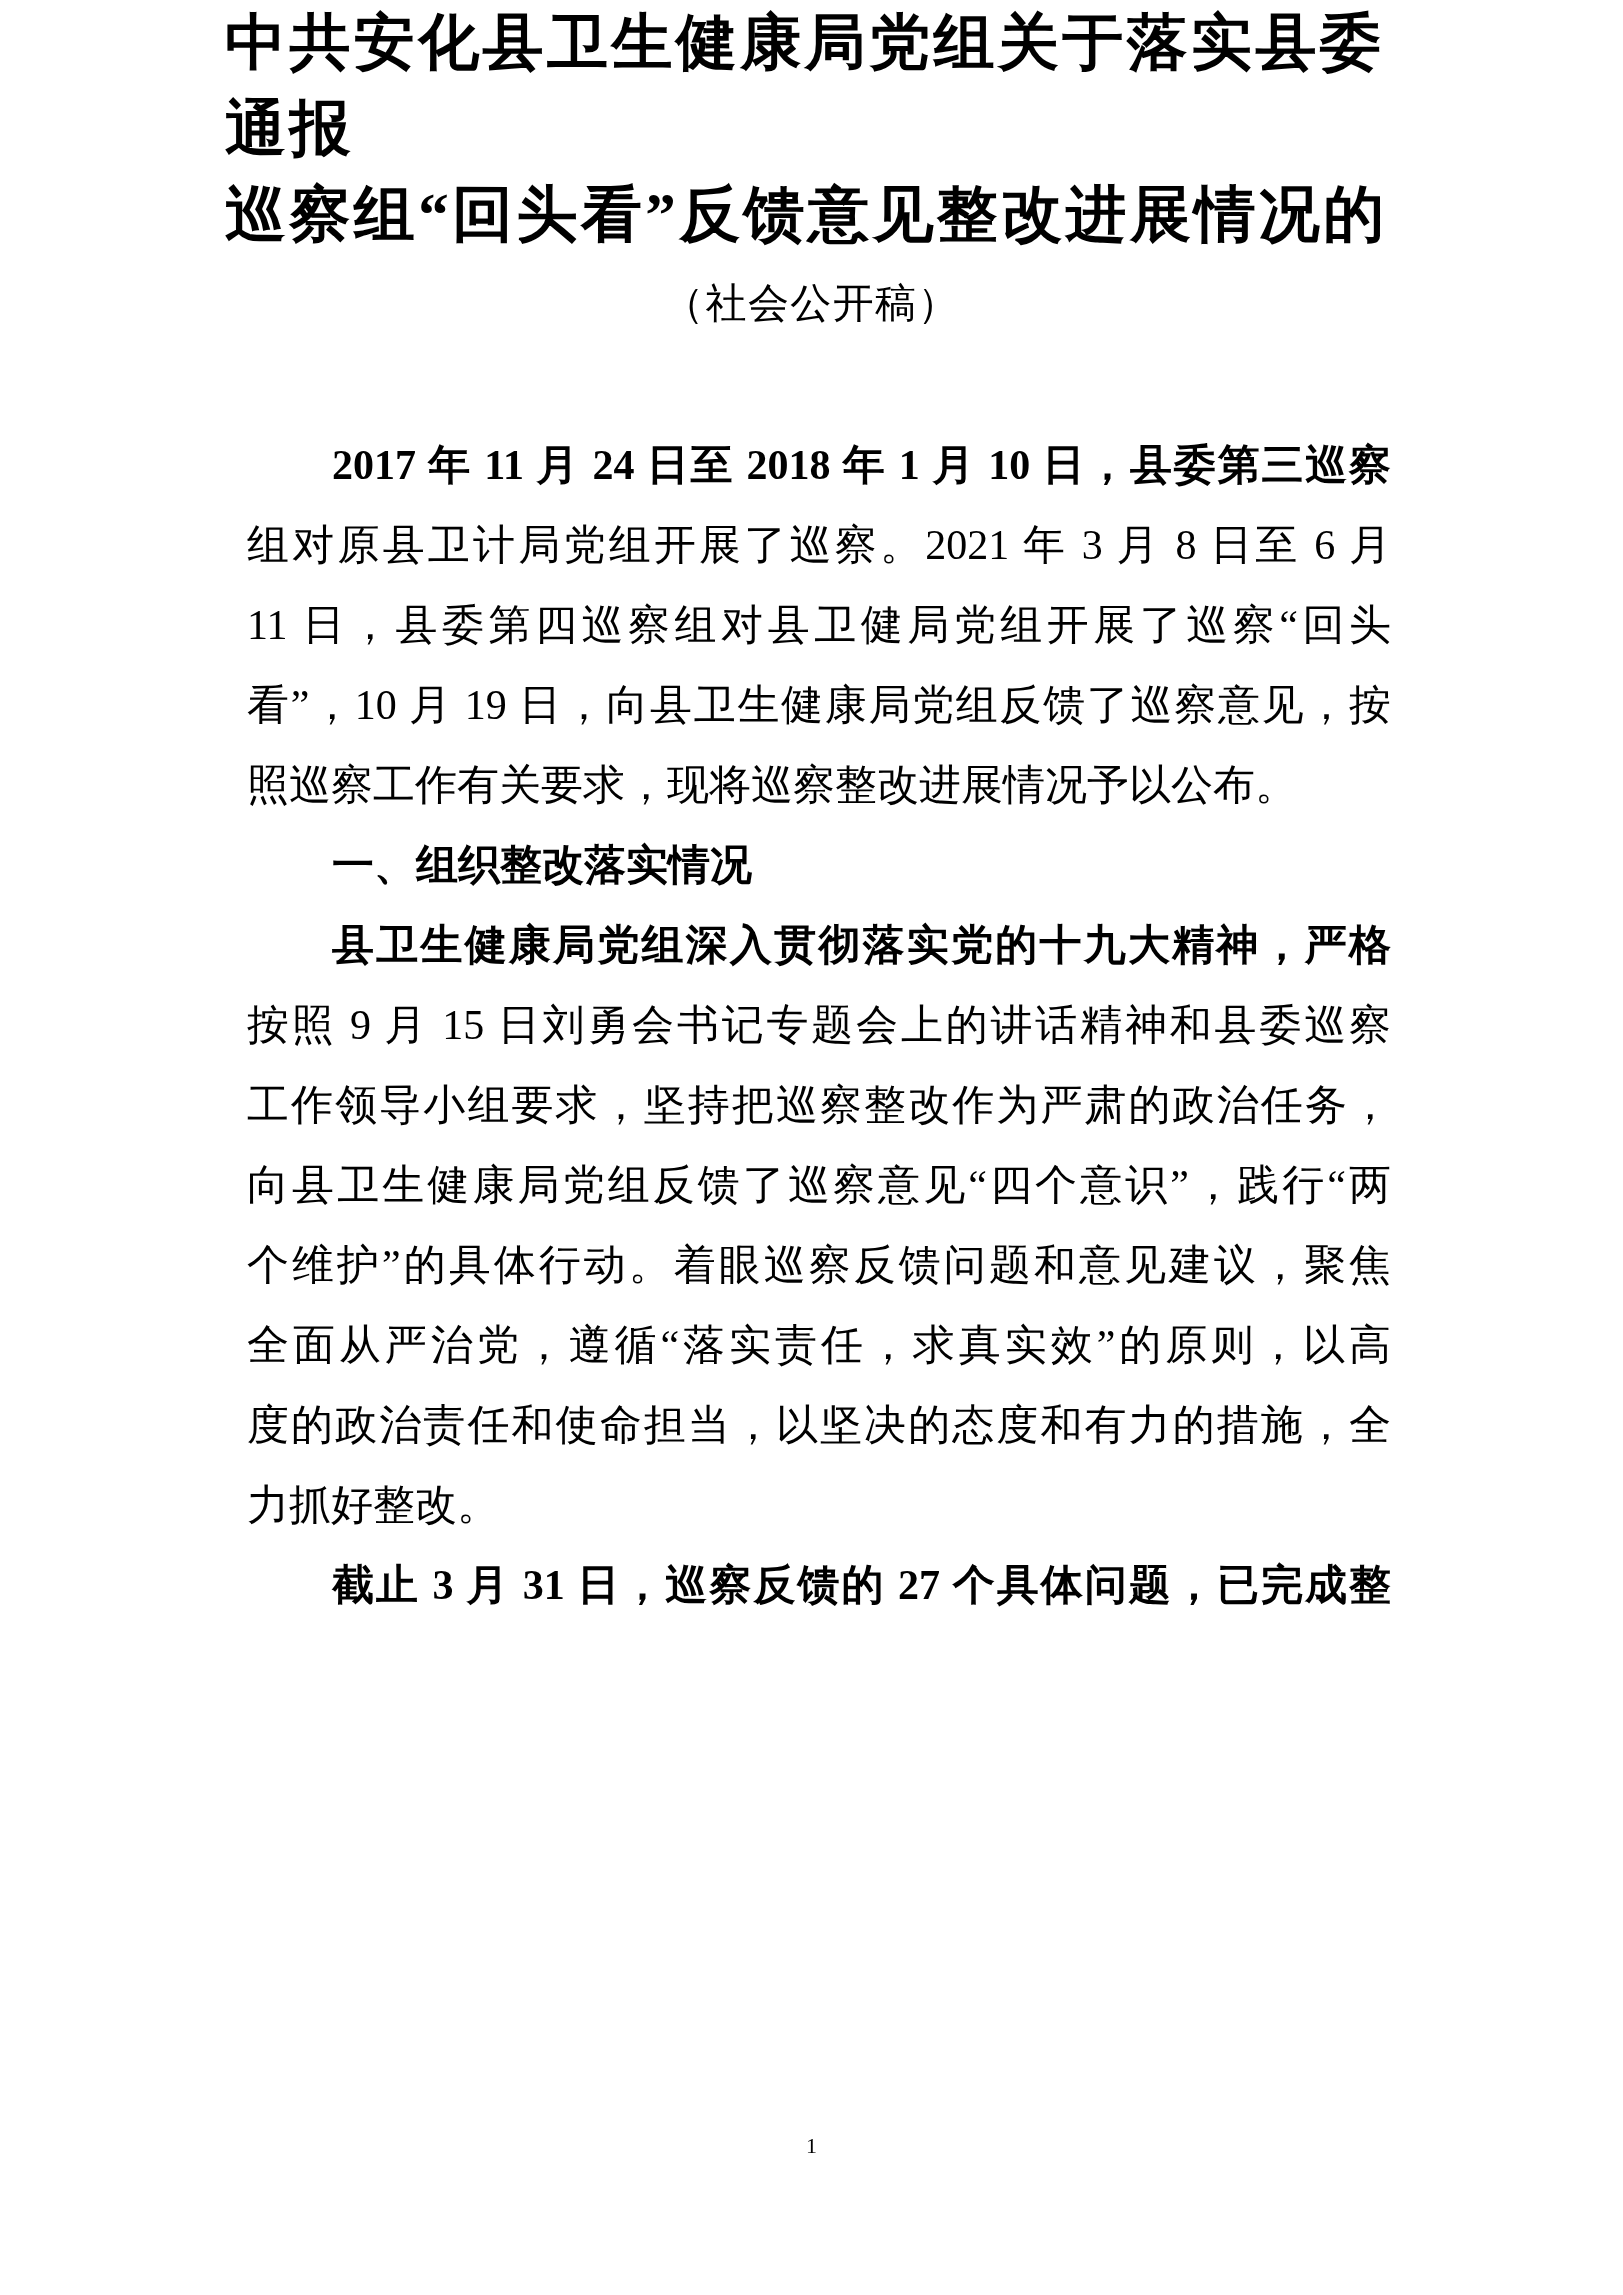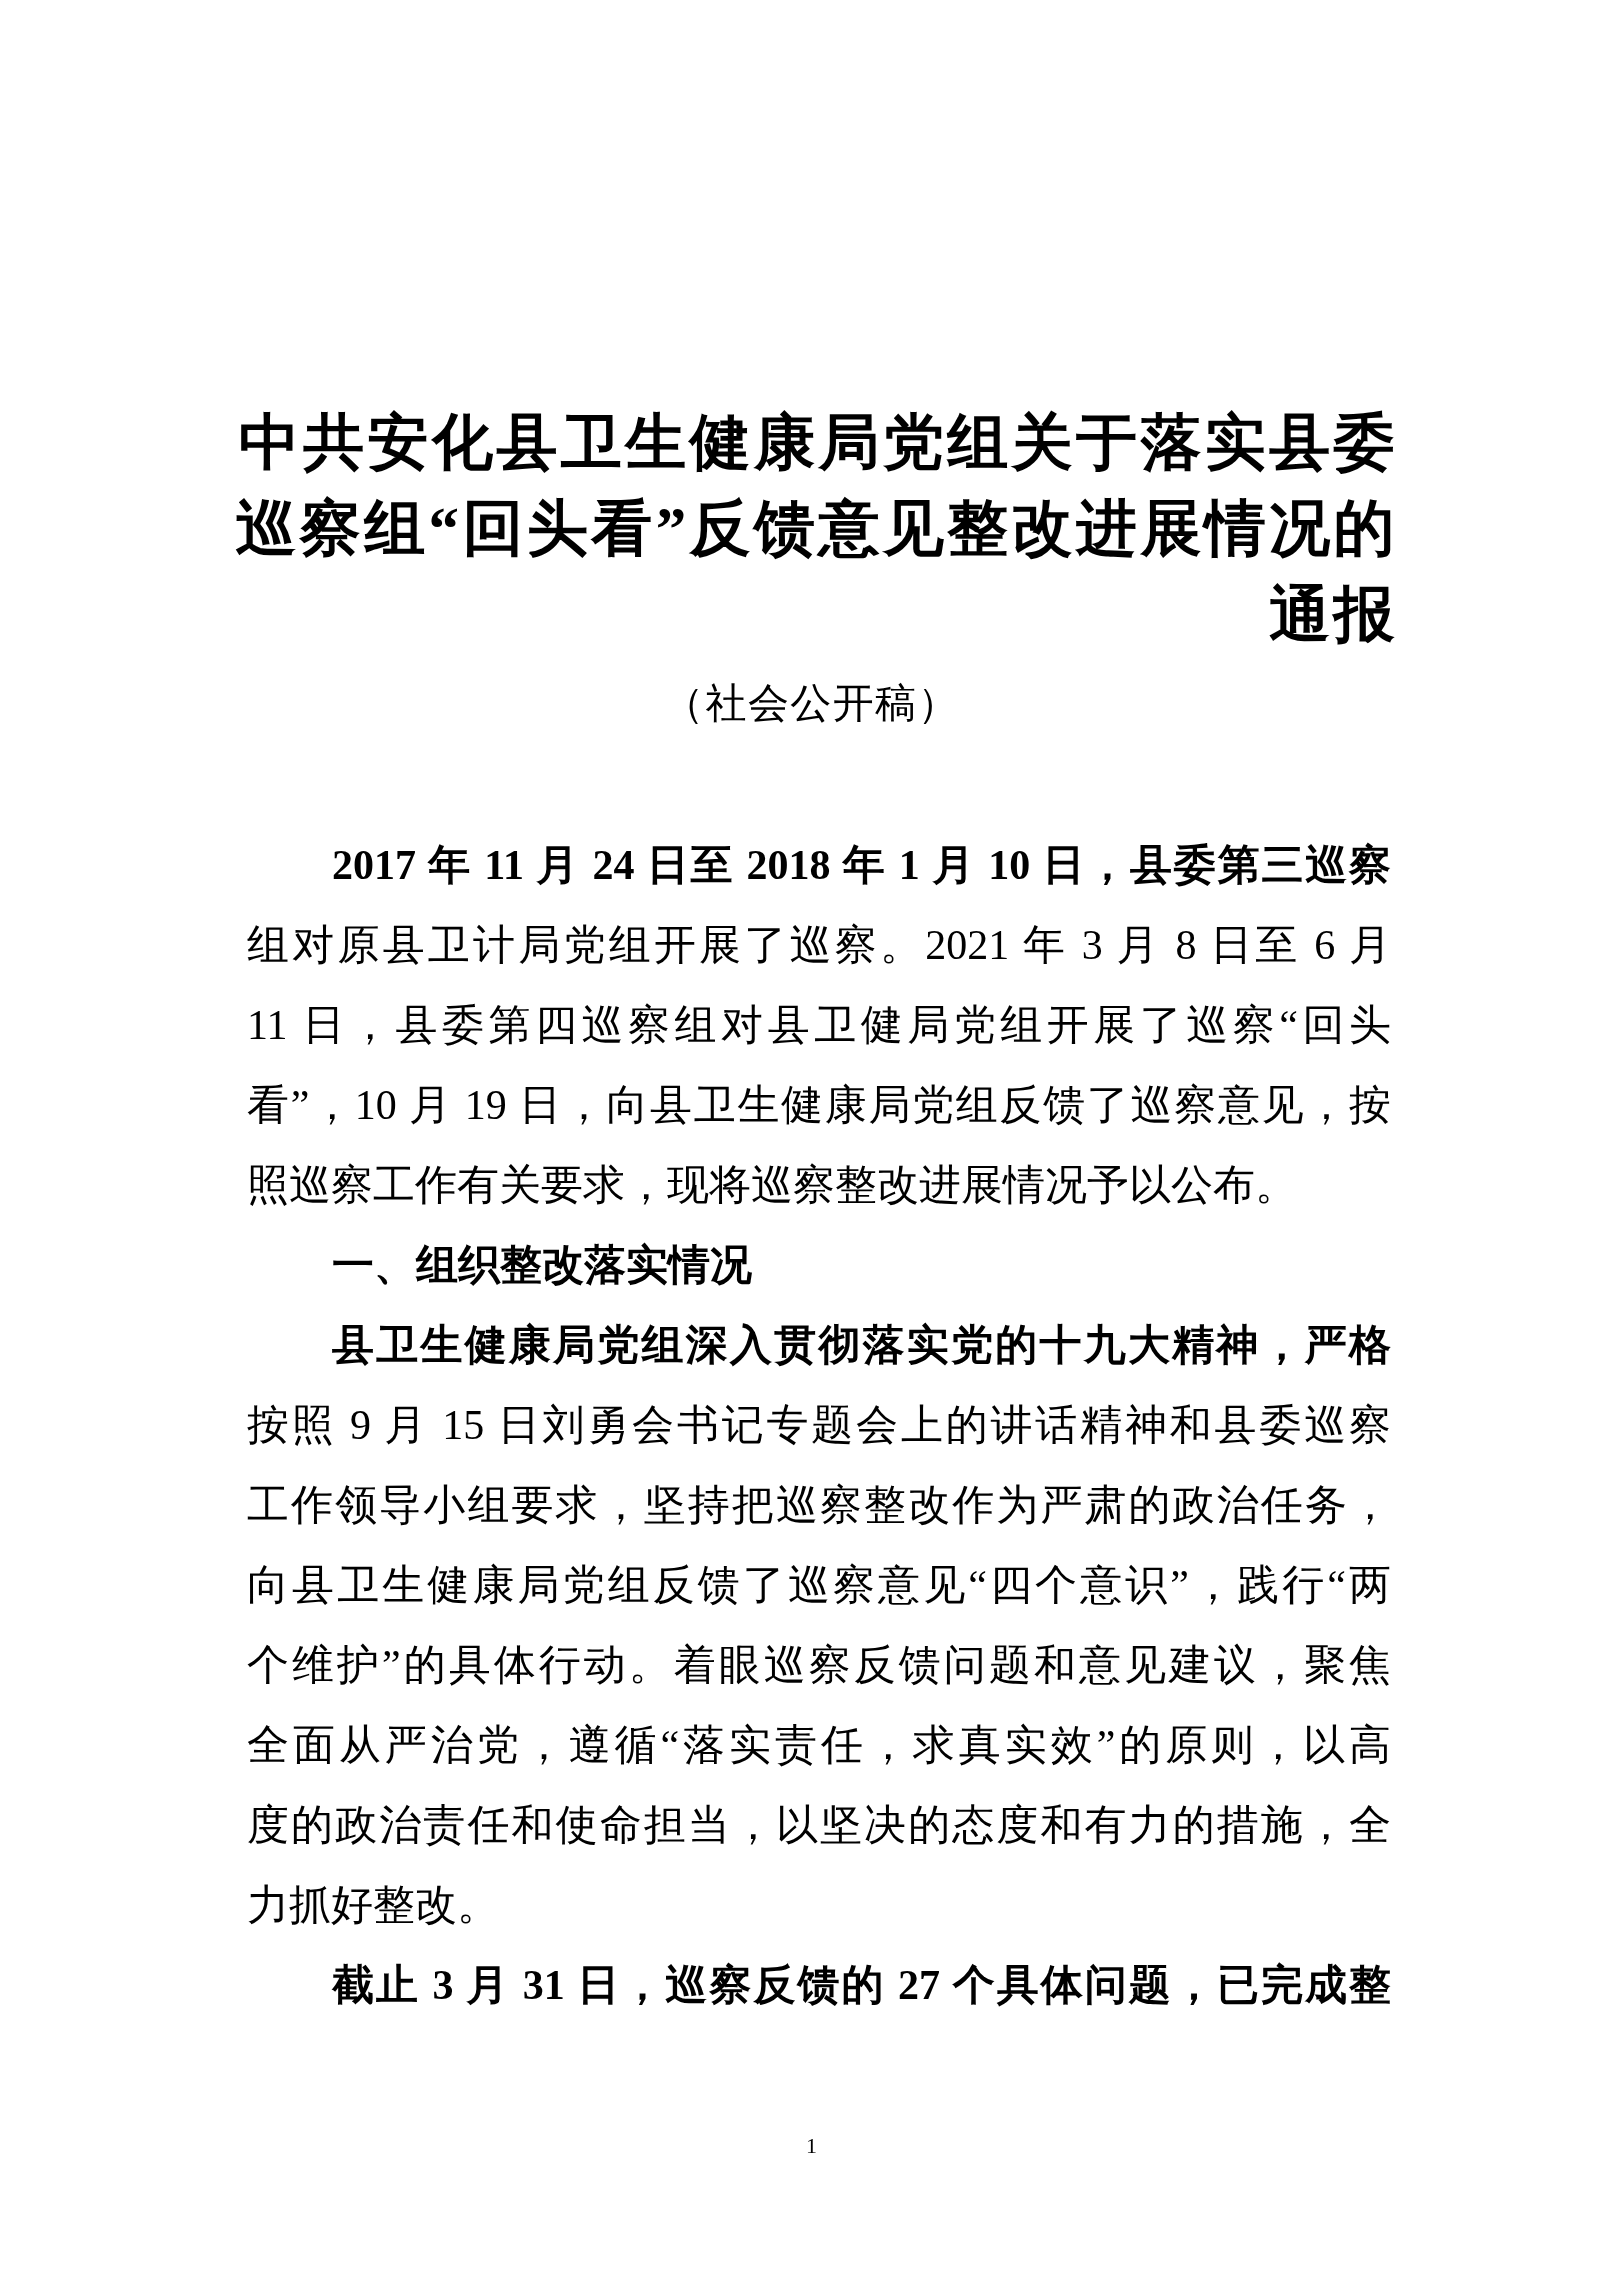--- a/index.html
+++ b/index.html
@@ -12,22 +12,21 @@
     width: 1623px;
     height: 2295px;
     background: #ffffff;
     color: #000000;
     overflow: hidden;
     font-family: "Liberation Serif", "DejaVu Serif", serif;
   }
   .doc-title {
     width: 1173px;
     margin: 0 auto;
-    padding-top: 400px;
-    text-align: right;
+    text-align: left;
     font-family: "Liberation Serif", "DejaVu Serif", serif;
     font-weight: bold;
     font-size: 61px;
     line-height: 86px;
     letter-spacing: 3.4px;
   }
   .doc-subtitle {
     margin-top: 17.7px;
     text-align: center;
     font-size: 41px;
@@ -70,22 +69,22 @@
     line-height: 22px;
   }
 </style>
 </head>
 <body>
 
 <div class="page">
 
   <div class="doc-title">
     <div>中共安化县卫生健康局党组关于落实县委</div>
+    <div>通报</div>
     <div>巡察组“回头看”反馈意见整改进展情况的</div>
-    <div>通报</div>
   </div>
 
   <div class="doc-subtitle">（社会公开稿）</div>
 
   <div class="doc-body">
     <div class="line indent">2017 年 11 月 24 日至 2018 年 1 月 10 日，县委第三巡察</div>
     <div class="line">组对原县卫计局党组开展了巡察。2021 年 3 月 8 日至 6 月</div>
     <div class="line">11 日，县委第四巡察组对县卫健局党组开展了巡察“回头</div>
     <div class="line">看”，10 月 19 日，向县卫生健康局党组反馈了巡察意见，按</div>
     <div class="line left">照巡察工作有关要求，现将巡察整改进展情况予以公布。</div>

